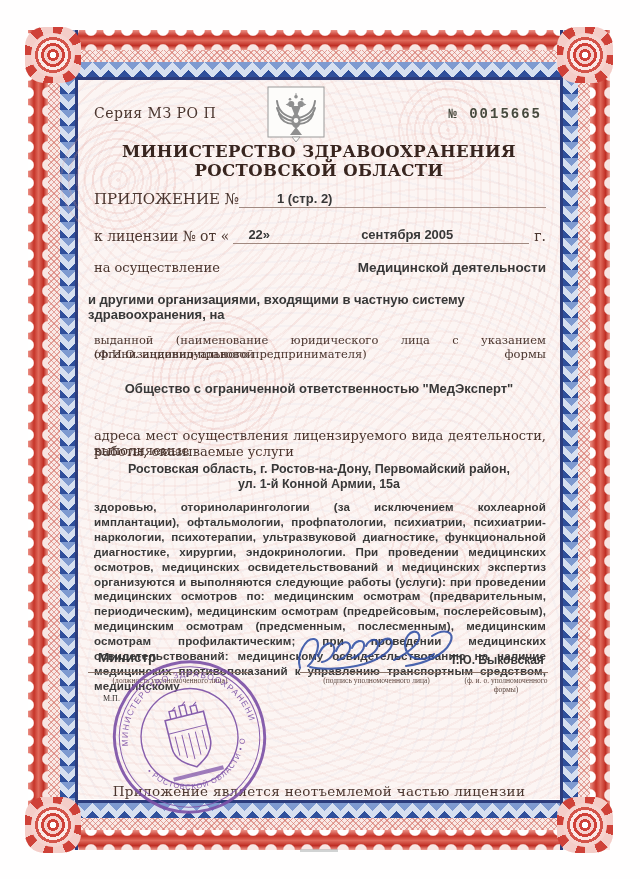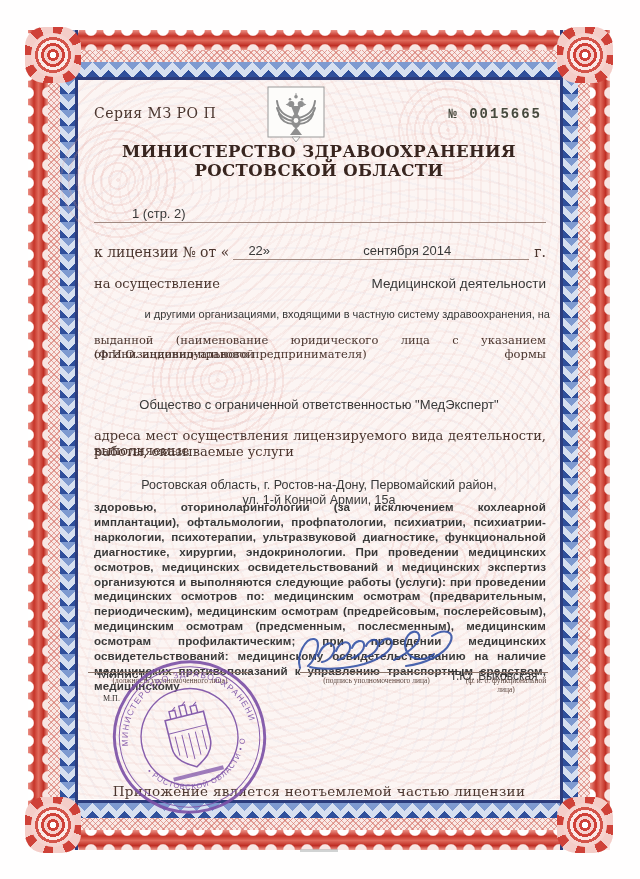--- a/index.html
+++ b/index.html
@@ -60,21 +60,21 @@
   .note{font-size:7.5px;color:#5c463e;text-align:center;}
   
   .series{left:16px;top:25px;font-size:14px;letter-spacing:.5px;}
   .emblem{left:186px;top:5px;}
   .docnum{right:18px;top:26px;font-family:"Liberation Mono",monospace;font-weight:bold;
      font-size:14px;color:#474a3e;letter-spacing:2px;}
   .title{left:0;width:100%;text-align:center;font-weight:bold;color:#38251f;
      font-size:16.5px;letter-spacing:.4px;}
   
   .row{display:flex;align-items:flex-end;}
-  .val{font-family:"Liberation Sans",sans-serif;font-weight:normal;color:#383838;margin-top:16px;}
+  .val{font-family:"Liberation Sans",sans-serif;font-weight:bold;color:#383838;}
   .just{text-align:justify;text-align-last:justify;}
   .works{left:16px;top:420px;width:452px;font-size:11.6px;line-height:14.9px;
      text-align:justify;letter-spacing:.1px;color:#3a3a3a;}
   .stamp{position:absolute;left:33px;top:578px;z-index:5;opacity:.9;transform:rotate(-14deg);}
   .footerline{left:0;top:703px;width:100%;text-align:center;font-size:13.5px;letter-spacing:.3px;}
   .printer-mark{position:absolute;left:300px;bottom:27px;width:38px;height:3px;
      background:#b9bcbc;opacity:.65;z-index:4;}
 </style>
 </head>
 <body>
@@ -148,57 +148,58 @@
         <circle cx="32" cy="35.5" r="2.4" fill="#fdfcfa"></circle>
       </svg>
     </div>
 
     <div class="abs docnum">№ 0015665</div>
 
     <div class="abs serif title" style="top:62px;">МИНИСТЕРСТВО ЗДРАВООХРАНЕНИЯ</div>
     <div class="abs serif title" style="top:81px;">РОСТОВСКОЙ ОБЛАСТИ</div>
 
     <div class="abs row" style="left:16px;top:110px;width:452px;">
+      <span class="serif" style="font-size:15px;white-space:nowrap;">ПРИЛОЖЕНИЕ №</span>
       <span class="fill val" style="flex:1;font-size:13px;padding:0 0 1px 38px;">1 (стр. 2)</span>
     </div>
 
     <div class="abs row" style="left:16px;top:147px;width:452px;">
       <span class="serif" style="font-size:14px;white-space:nowrap;">к лицензии №</span>
       <span class="serif" style="font-size:14px;white-space:nowrap;padding:0 4px;text-align:center;">от «</span>
       <span class="fill val" style="width:52px;font-size:13px;text-align:center;padding-bottom:1px;">22»</span>
-      <span class="fill val" style="flex:1;font-size:13px;text-align:center;padding-bottom:1px;">сентября 2014</span>
+      <span class="fill val" style="flex:1;font-size:13px;text-align:center;padding-bottom:1px;">сентября 2005</span>
       <span class="serif" style="font-size:14px;padding-left:5px;">г.</span>
     </div>
 
     <div class="abs row" style="left:16px;top:180px;width:452px;">
       <span class="serif" style="font-size:13px;white-space:nowrap;">на осуществление</span>
       <span class="val" style="flex:1;font-size:13.5px;text-align:right;">Медицинской деятельности</span>
     </div>
-    <div class="abs val" style="left:10px;top:212px;width:462px;font-size:11px;text-align:right;">и другими организациями, входящими в частную систему здравоохранения, на</div>
+    <div class="abs val" style="left:10px;top:212px;width:462px;font-size:13px;text-align:left;">и другими организациями, входящими в частную систему здравоохранения, на</div>
 
     <div class="abs serif just" style="left:16px;top:253px;width:452px;font-size:11.5px;">выданной (наименование юридического лица с указанием организационно-правовой формы</div>
     <div class="abs serif" style="left:16px;top:267px;width:452px;font-size:11.5px;">(Ф.И.О. индивидуального предпринимателя)</div>
     <div class="abs val" style="left:10px;top:301px;width:462px;font-size:13px;text-align:center;">Общество с ограниченной ответственностью "МедЭксперт"</div>
 
     <div class="abs serif just" style="left:16px;top:348px;width:452px;font-size:13px;">адреса мест осуществления лицензируемого вида деятельности, выполняемые</div>
     <div class="abs val" style="left:10px;top:382px;width:462px;font-size:12.5px;text-align:center;">Ростовская область, г. Ростов-на-Дону, Первомайский район,</div>
     <div class="abs serif" style="left:16px;top:364px;width:452px;font-size:13px;">работы, оказываемые услуги</div>
     <div class="abs val" style="left:10px;top:397px;width:462px;font-size:12.5px;text-align:center;">ул. 1-й Конной Армии, 15а</div>
 
     <div class="abs sansb works">здоровью, оториноларингологии (за исключением кохлеарной имплантации), офтальмологии, профпатологии, психиатрии, психиатрии-наркологии, психотерапии, ультразвуковой диагностике, функциональной диагностике, хирургии, эндокринологии. При проведении медицинских осмотров, медицинских освидетельствований и медицинских экспертиз организуются и выполняются следующие работы (услуги): при проведении медицинских осмотров по: медицинским осмотрам (предварительным, периодическим), медицинским осмотрам (предрейсовым, послерейсовым), медицинским осмотрам (предсменным, послесменным), медицинским осмотрам профилактическим; при проведении медицинских освидетельствований: медицинскому освидетельствованию на наличие медицинских противопоказаний к управлению транспортным средством, медицинскому</div>
 
     <div class="abs val" style="left:20px;top:570px;font-size:13.5px;">Министр</div>
     <div class="abs val" style="left:372px;top:573px;width:100px;font-size:12px;">Т.Ю. Быковская</div>
 
     <div class="abs" style="left:10px;top:592px;width:164px;border-bottom:1px solid #8b7368;"></div>
     <div class="abs" style="left:222px;top:592px;width:153px;border-bottom:1px solid #8b7368;"></div>
     <div class="abs" style="left:385px;top:592px;width:85px;border-bottom:1px solid #8b7368;"></div>
     <div class="abs note" style="left:10px;top:596px;width:164px;">(должность уполномоченного лица)</div>
     <div class="abs note" style="left:222px;top:596px;width:153px;">(подпись уполномоченного лица)</div>
-    <div class="abs note" style="left:378px;top:596px;width:100px;">(ф. и. о. функциональной лица)</div>
+    <div class="abs note" style="left:378px;top:596px;width:100px;">(ф. и. о. уполномоченного формы)</div>
 
     <div class="abs" style="left:216px;top:546px;z-index:4;">
       <svg width="170" height="52" viewBox="0 0 170 52">
         <g stroke="#3150a5" stroke-width="2.1" fill="none" stroke-linecap="round" opacity=".88">
           <path d="M6,42 C2,28 12,12 20,13 C28,14 23,32 14,40"></path>
           <path d="M24,30 C29,17 38,14 40,21 C42,27 35,35 28,36"></path>
           <path d="M42,25 C46,15 55,14 56,20 C57,26 50,33 44,34"></path>
           <path d="M58,22 C61,14 69,13 70,18 C71,24 64,31 58,32"></path>
           <path d="M72,20 C75,13 83,12 84,17 C85,23 78,30 71,31"></path>
           <path d="M86,18 C90,11 98,11 98,17 C98,25 86,33 70,38 C52,43 28,44 16,41"></path>

